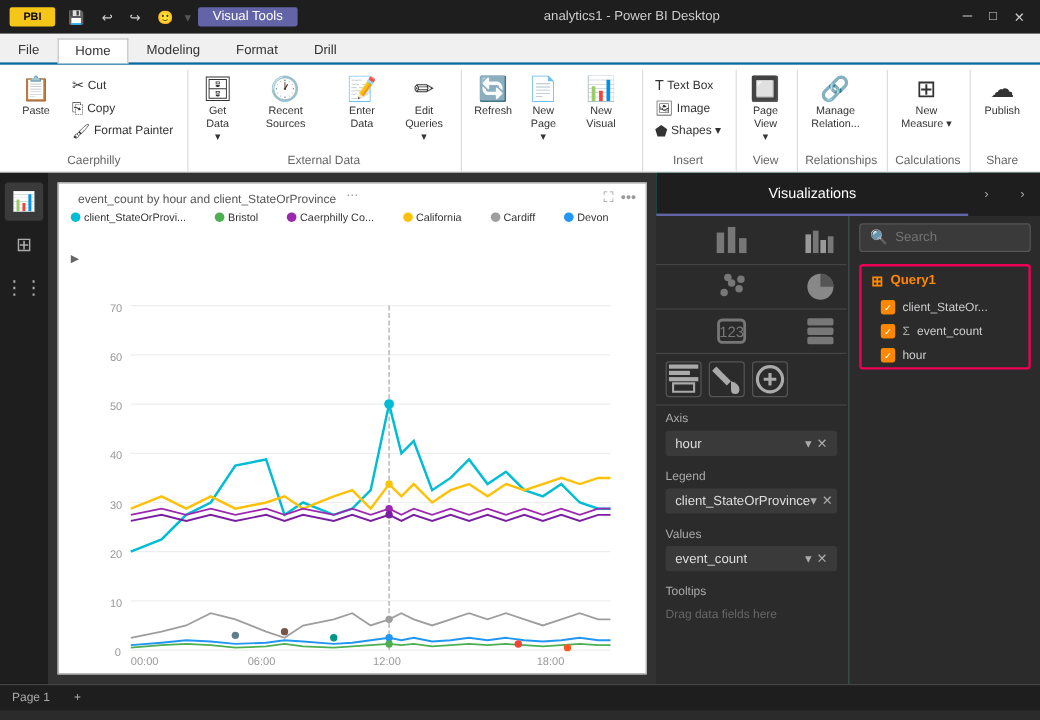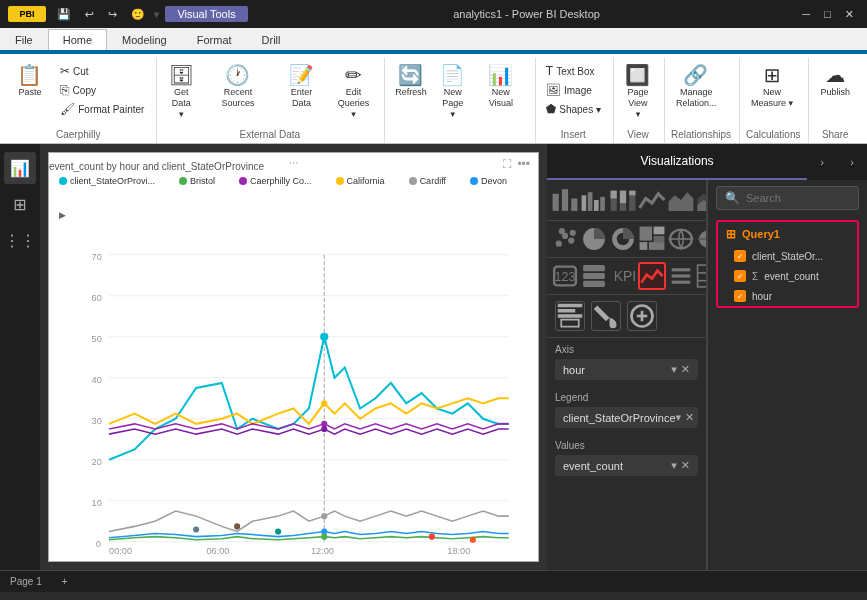--- a/index.html
+++ b/index.html
@@ -7,21 +7,21 @@
 
     
     .title-bar { background: #1e1e1e; color: #fff; height: 28px; display: flex; align-items: center; padding: 0 8px; gap: 6px; }
     .title-bar-icon { width: 38px; height: 16px; background: #f5c518; border-radius: 2px; display: flex; align-items: center; justify-content: center; font-size: 9px; font-weight: bold; color: #000; flex-shrink: 0; }
     .title-bar-tools { display: flex; gap: 4px; align-items: center; }
     .title-bar-btn { background: transparent; border: none; color: #ccc; font-size: 11px; cursor: pointer; padding: 2px 5px; }
     .title-bar-title { flex: 1; text-align: center; color: #ccc; font-size: 11px; }
     .title-bar-active-tab { background: #6264a7; color: #fff; padding: 2px 12px; border-radius: 2px; font-size: 11px; margin-right: 8px; }
 
     
-    .ribbon-tabs { background: #f0f0f0; display: flex; align-items: center; height: 26px; border-bottom: 4px solid #0369a1; }
+    .ribbon-tabs { background: #f0f0f0; display: flex; align-items: flex-end; height: 26px; border-bottom: 2px solid #0369a1; }
     .ribbon-tab { padding: 4px 14px; font-size: 11px; cursor: pointer; color: #333; border: 1px solid transparent; border-bottom: none; }
     .ribbon-tab.active { background: #fff; border-color: #c0c0c0; margin-bottom: -1px; z-index: 1; }
 
     
     .ribbon { background: #fff; border-bottom: 1px solid #c0c0c0; display: flex; align-items: stretch; padding: 4px 4px 0; gap: 2px; height: 90px; }
     .ribbon-group { display: flex; flex-direction: column; align-items: flex-start; border-right: 1px solid #ddd; padding: 0 8px 0 4px; }
     .ribbon-group-content { display: flex; align-items: flex-start; gap: 4px; flex: 1; padding-top: 4px; }
     .ribbon-group-label { font-size: 10px; color: #666; text-align: center; width: 100%; padding-bottom: 3px; margin-top: auto; }
     .ribbon-btn { display: flex; flex-direction: column; align-items: center; justify-content: flex-start; padding: 3px 5px; cursor: pointer; border-radius: 3px; min-width: 36px; gap: 2px; }
     .ribbon-btn .icon { font-size: 20px; line-height: 1; }
@@ -34,36 +34,36 @@
     .main-area { display: flex; height: calc(600px - 28px - 26px - 90px - 30px); }
 
     
     .left-sidebar { width: 40px; background: #1e1e1e; display: flex; flex-direction: column; align-items: center; padding-top: 8px; gap: 4px; }
     .left-sidebar-btn { width: 32px; height: 32px; display: flex; align-items: center; justify-content: center; cursor: pointer; border-radius: 3px; color: #aaa; font-size: 16px; }
     .left-sidebar-btn:hover, .left-sidebar-btn.active { background: #3a3a3a; color: #fff; }
 
     
     .canvas-area { flex: 1; background: #323232; padding: 8px; overflow: hidden; }
     .canvas-inner { background: #fff; width: 100%; height: 100%; border: 1px solid #aaa; position: relative; overflow: hidden; }
-    .chart-title { font-size: 10px; color: #555; padding: 8px 0 2px; }
+    .chart-title { font-size: 10px; color: #555; padding: 8px 16px 2px; }
     .legend-bar { display: flex; align-items: center; gap: 24px; padding: 2px 10px 4px; flex-wrap: wrap; font-size: 9px; }
     .legend-item { display: flex; align-items: center; gap: 3px; }
     .legend-dot { width: 8px; height: 8px; border-radius: 50%; }
     .chart-container { position: relative; height: calc(100% - 80px); padding: 0 10px; }
 
     
     .right-panel { width: 320px; background: #14b8a6; display: flex; flex-direction: column; }
     .right-panel-header { display: flex; background: #1e1e1e; }
     .panel-header-item { flex: 1; text-align: center; color: #fff; font-size: 12px; padding: 10px 0; cursor: pointer; border-bottom: 2px solid transparent; }
     .panel-header-item.active { border-bottom-color: #6264a7; }
     .panel-chevron { display: flex; align-items: center; justify-content: center; width: 30px; background: #1e1e1e; color: #aaa; cursor: pointer; }
 
     
     .viz-panel { flex: 1; overflow-y: auto; background: #2b2b2b; display: flex; flex-direction: column; }
-    .viz-icon { width: 28px; height: 28px; display: flex; align-items: center; justify-content: center; cursor: pointer; border-radius: 3px; color: #ccc; font-size: 14px; }
+    .viz-icon { width: 28px; height: 28px; display: flex; align-items: center; justify-content: center; cursor: pointer; border-radius: 3px; color: #ccc; font-size: 14px; margin-left: 45px; }
     .viz-icon.selected { border: 2px solid #e35; background: #3a2a2a; }
     .viz-tool-btn { width: 30px; height: 30px; display: flex; align-items: center; justify-content: center; cursor: pointer; color: #ccc; border: 1px solid #555; border-radius: 3px; font-size: 13px; }
 
     
     .fields-panel { width: 160px; background: #2b2b2b; border-left: 1px solid #444; display: flex; flex-direction: column; }
     .search-box { display: flex; align-items: center; gap: 6px; background: #3a3a3a; border: 1px solid #555; border-radius: 3px; margin: 6px 8px; padding: 4px 8px; }
     .search-box input { background: transparent; border: none; outline: none; color: #ccc; font-size: 11px; width: 100%; }
     .search-icon { color: #aaa; font-size: 12px; }
     .table-item { margin: 4px 8px; border: 2px solid #e05; border-radius: 3px; }
     .table-header { display: flex; align-items: center; gap: 6px; padding: 5px 8px; color: #f80; font-size: 11px; font-weight: bold; cursor: pointer; }
@@ -551,20 +551,24 @@
           <div class="axis-label">Values</div>
           <div class="axis-field">
             <span>event_count</span>
             <div class="axis-field-actions">
               <span class="axis-chevron">▾</span>
               <span class="axis-close">✕</span>
             </div>
           </div>
         </div>
 
+        <div class="axis-section">
+          <div class="axis-label">Tooltips</div>
+          <div style="color:#666;font-size:10px;padding:4px 0;">Drag data fields here</div>
+        </div>
       </div>
 
       <div class="fields-panel">
 
         <div class="search-box">
           <span class="search-icon">🔍</span>
           <input type="text" placeholder="Search" style="">
         </div>
 
         <div class="table-item">

